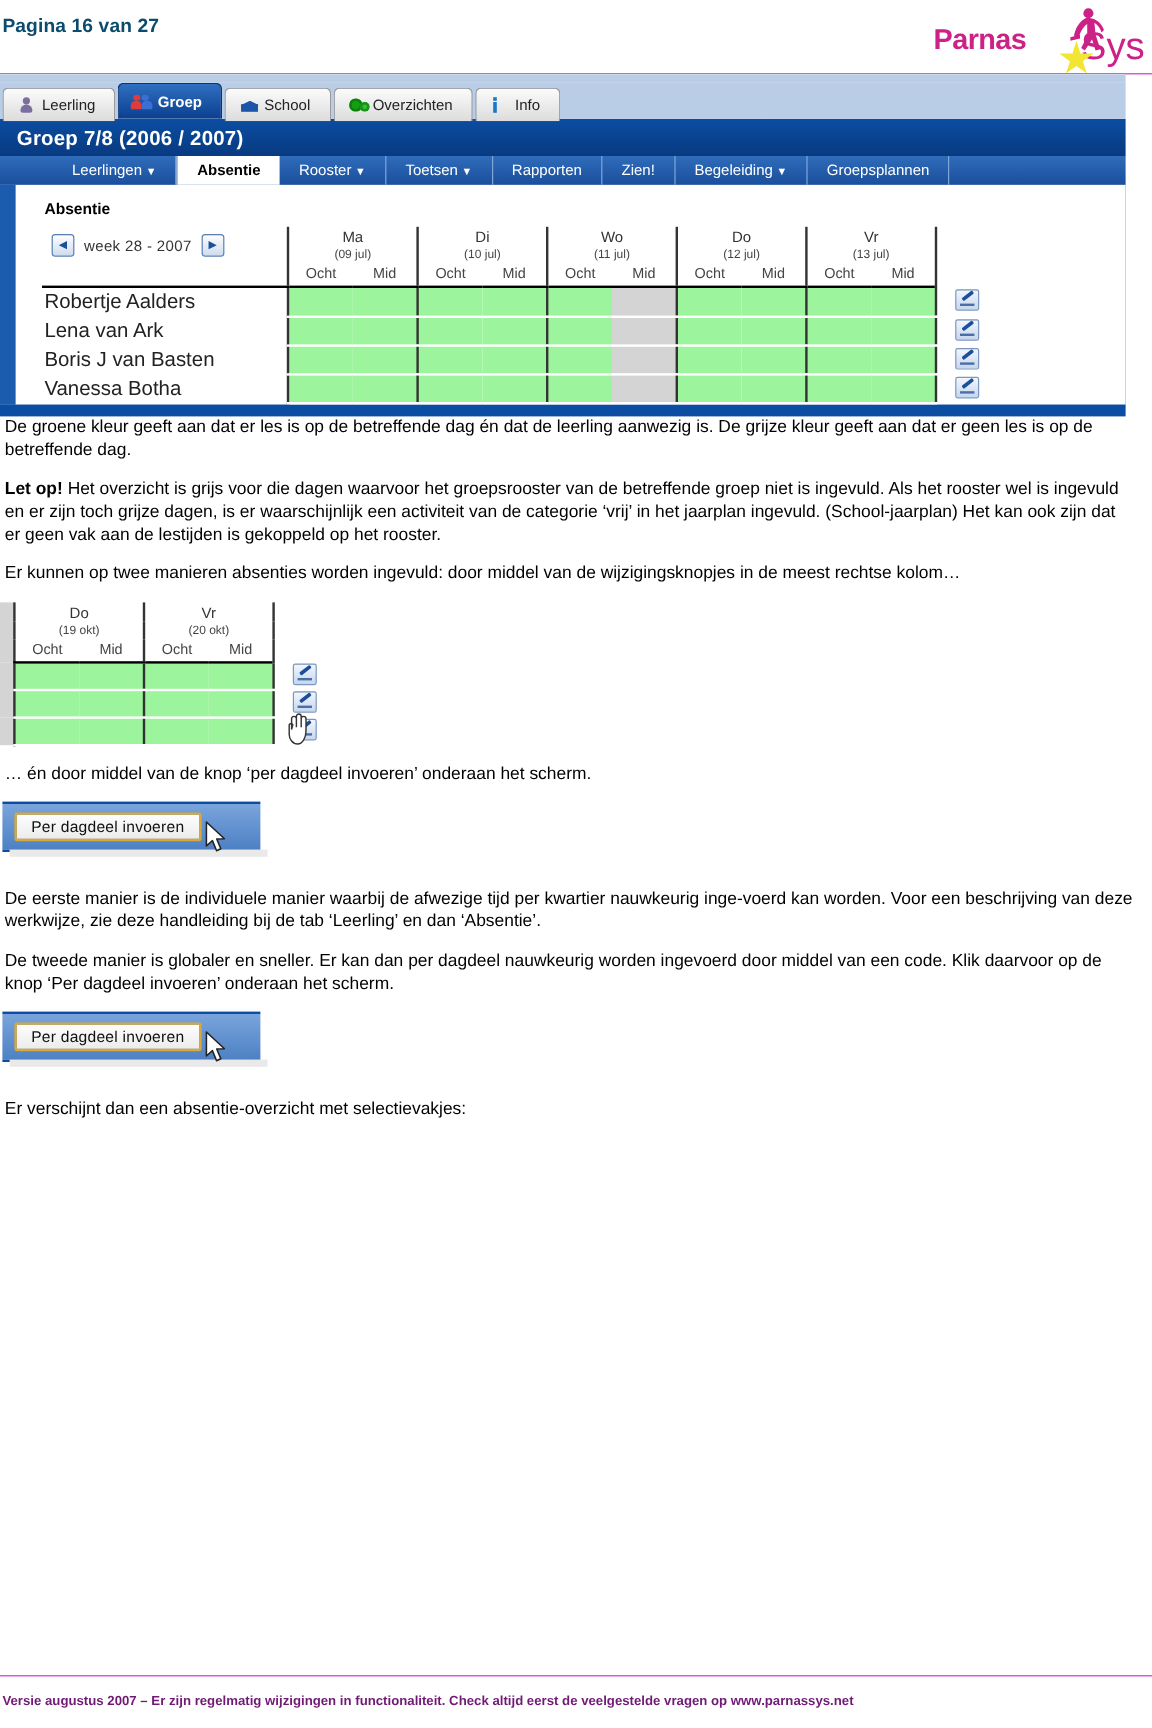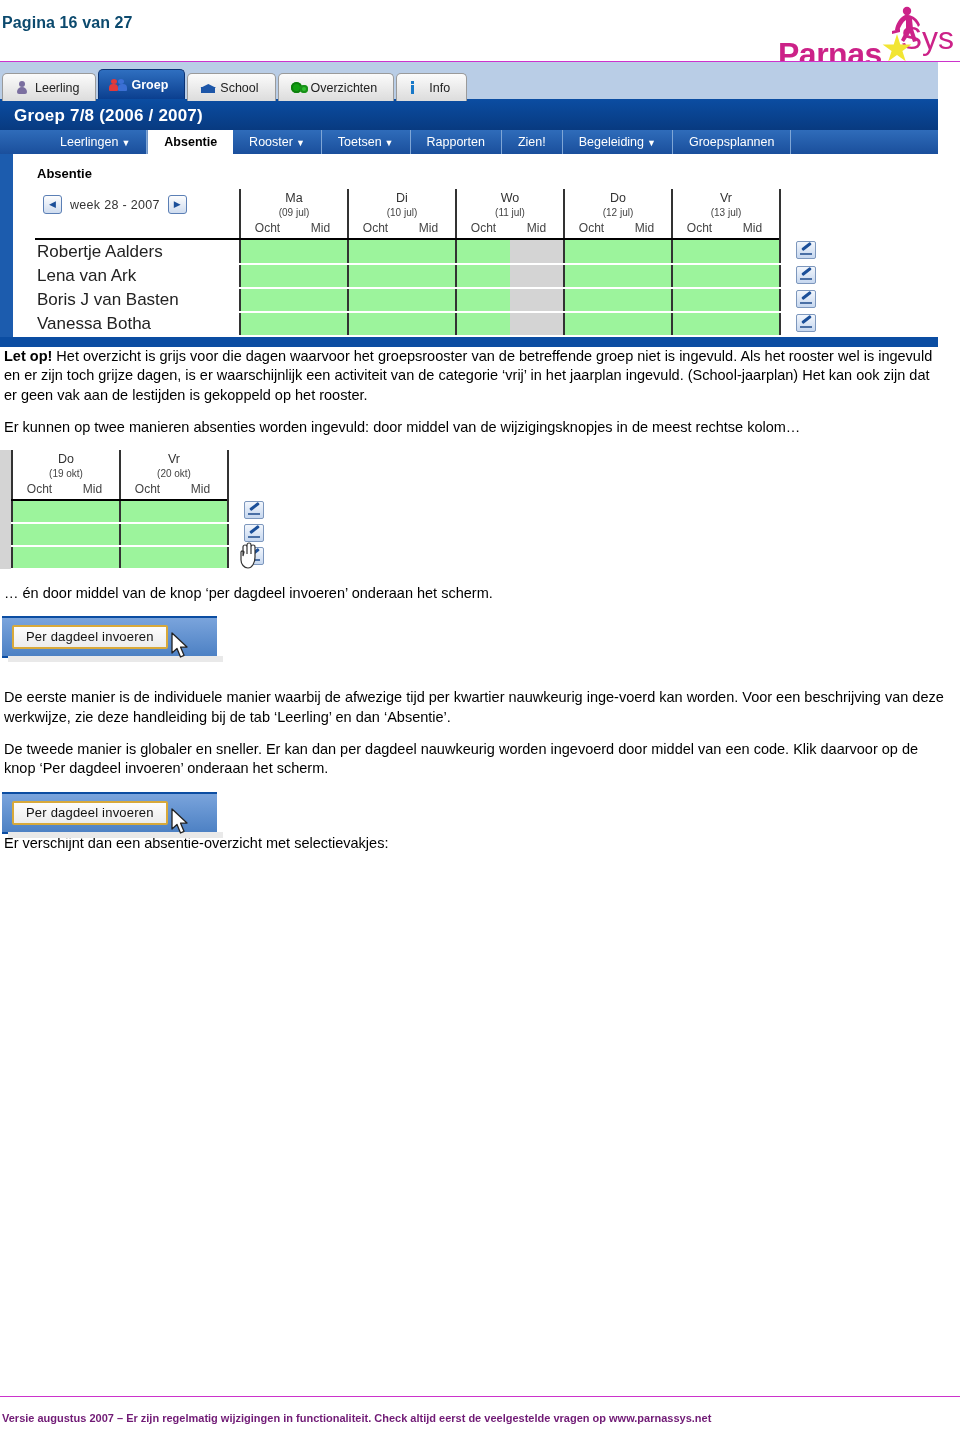--- a/index.html
+++ b/index.html
@@ -31,22 +31,22 @@
     border-bottom:1.5px solid #cc33cc;
   }
   
   .logo{
     position:absolute;
     right:4px; top:4px;
     width:178px; height:56px;
   }
   .logo-text{
     position:absolute;
-    left:0; top:32px;
-    font-size:32px;
+    left:0; top:16px;
+    font-size:24px;
     font-weight:bold;
     color:#cc2288;
     letter-spacing:-.5px;
     font-family:"Liberation Sans", sans-serif;
   }
   .logo-text2{
     position:absolute;
     right:2px; top:16px;
     font-size:32px;
     font-weight:normal;
@@ -533,20 +533,21 @@
             </tr>
           </tbody>
       </table>
 
     </div>
   </div>
   <div class="app-bottomstrip"></div>
 </div>
 
 <div class="prose">
+  <p>De groene kleur geeft aan dat er les is op de betreffende dag én dat de leerling aanwezig is. De grijze kleur geeft aan dat er geen les is op de betreffende dag.</p>
 
   <p><b>Let op!</b><span> Het overzicht is grijs voor die dagen waarvoor het groepsrooster van de betreffende groep niet is ingevuld. Als het rooster wel is ingevuld en er zijn toch grijze dagen, is er waarschijnlijk een activiteit van de categorie ‘vrij’ in het jaarplan ingevuld. (School-jaarplan) Het kan ook zijn dat er geen vak aan de lestijden is gekoppeld op het rooster.</span></p>
 
   <p>Er kunnen op twee manieren absenties worden ingevuld: door middel van de wijzigingsknopjes in de meest rechtse kolom…</p>
 </div>
 
 <div class="fig2">
   <table class="abs2">
     <thead>
       <tr>
@@ -617,20 +618,20 @@
 </div>
 
 <div class="btnfig">
   <div class="btnfig-shadow"></div>
   <span class="dagdeel-btn">Per dagdeel invoeren</span>
   <svg class="cursor-arrow" style="left:168px; top:14px;" viewBox="0 0 20 27">
     <path d="M2 1 L2 21 L7 16.5 L10.5 25 L14 23.3 L10.6 15.2 L17 15 Z" fill="#ffffff" stroke="#222" stroke-width="1.3" stroke-linejoin="round"></path>
   </svg>
 </div>
 
-<div class="prose" style="">
+<div class="prose" style="margin-top:30px;">
   <p>Er verschijnt dan een absentie-overzicht met selectievakjes:</p>
 </div>
 
 <div class="footer">
   <div class="footer-rule"></div>
   <div class="footer-text">Versie augustus 2007 – Er zijn regelmatig wijzigingen in functionaliteit. Check altijd eerst de veelgestelde vragen op www.parnassys.net</div>
 </div>
 
 </body></html>

